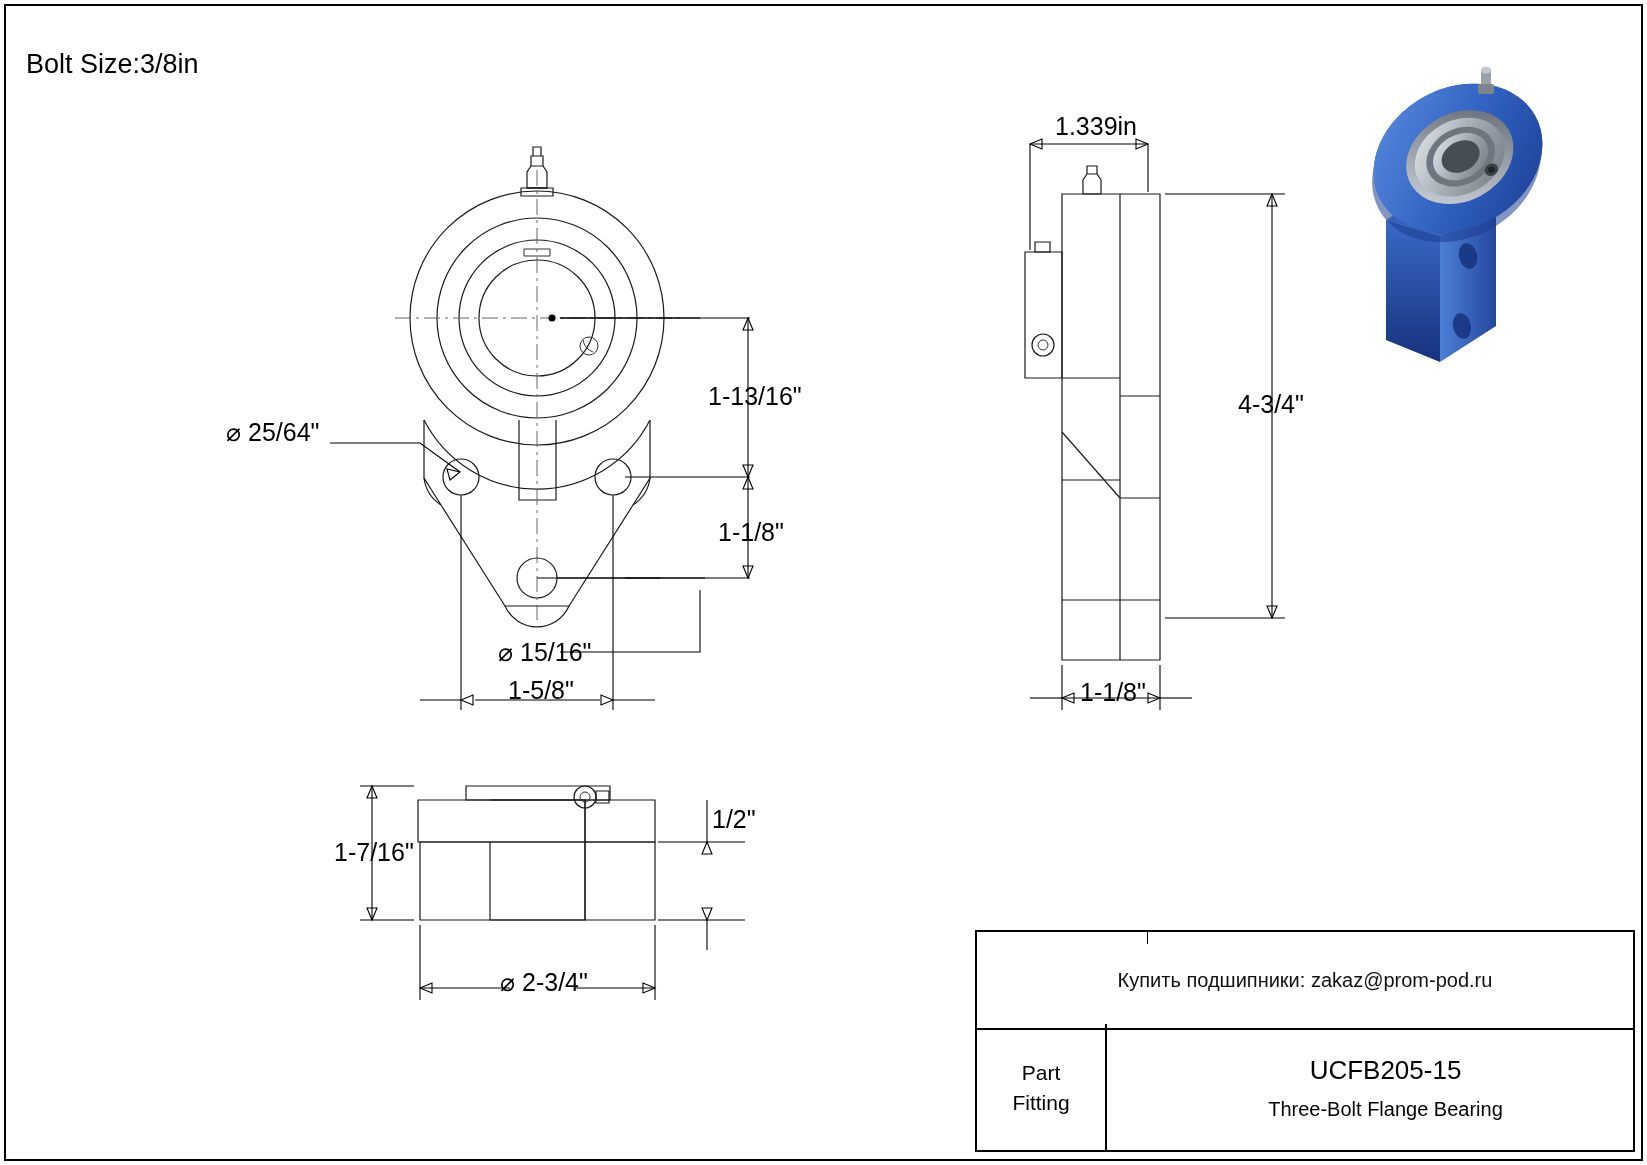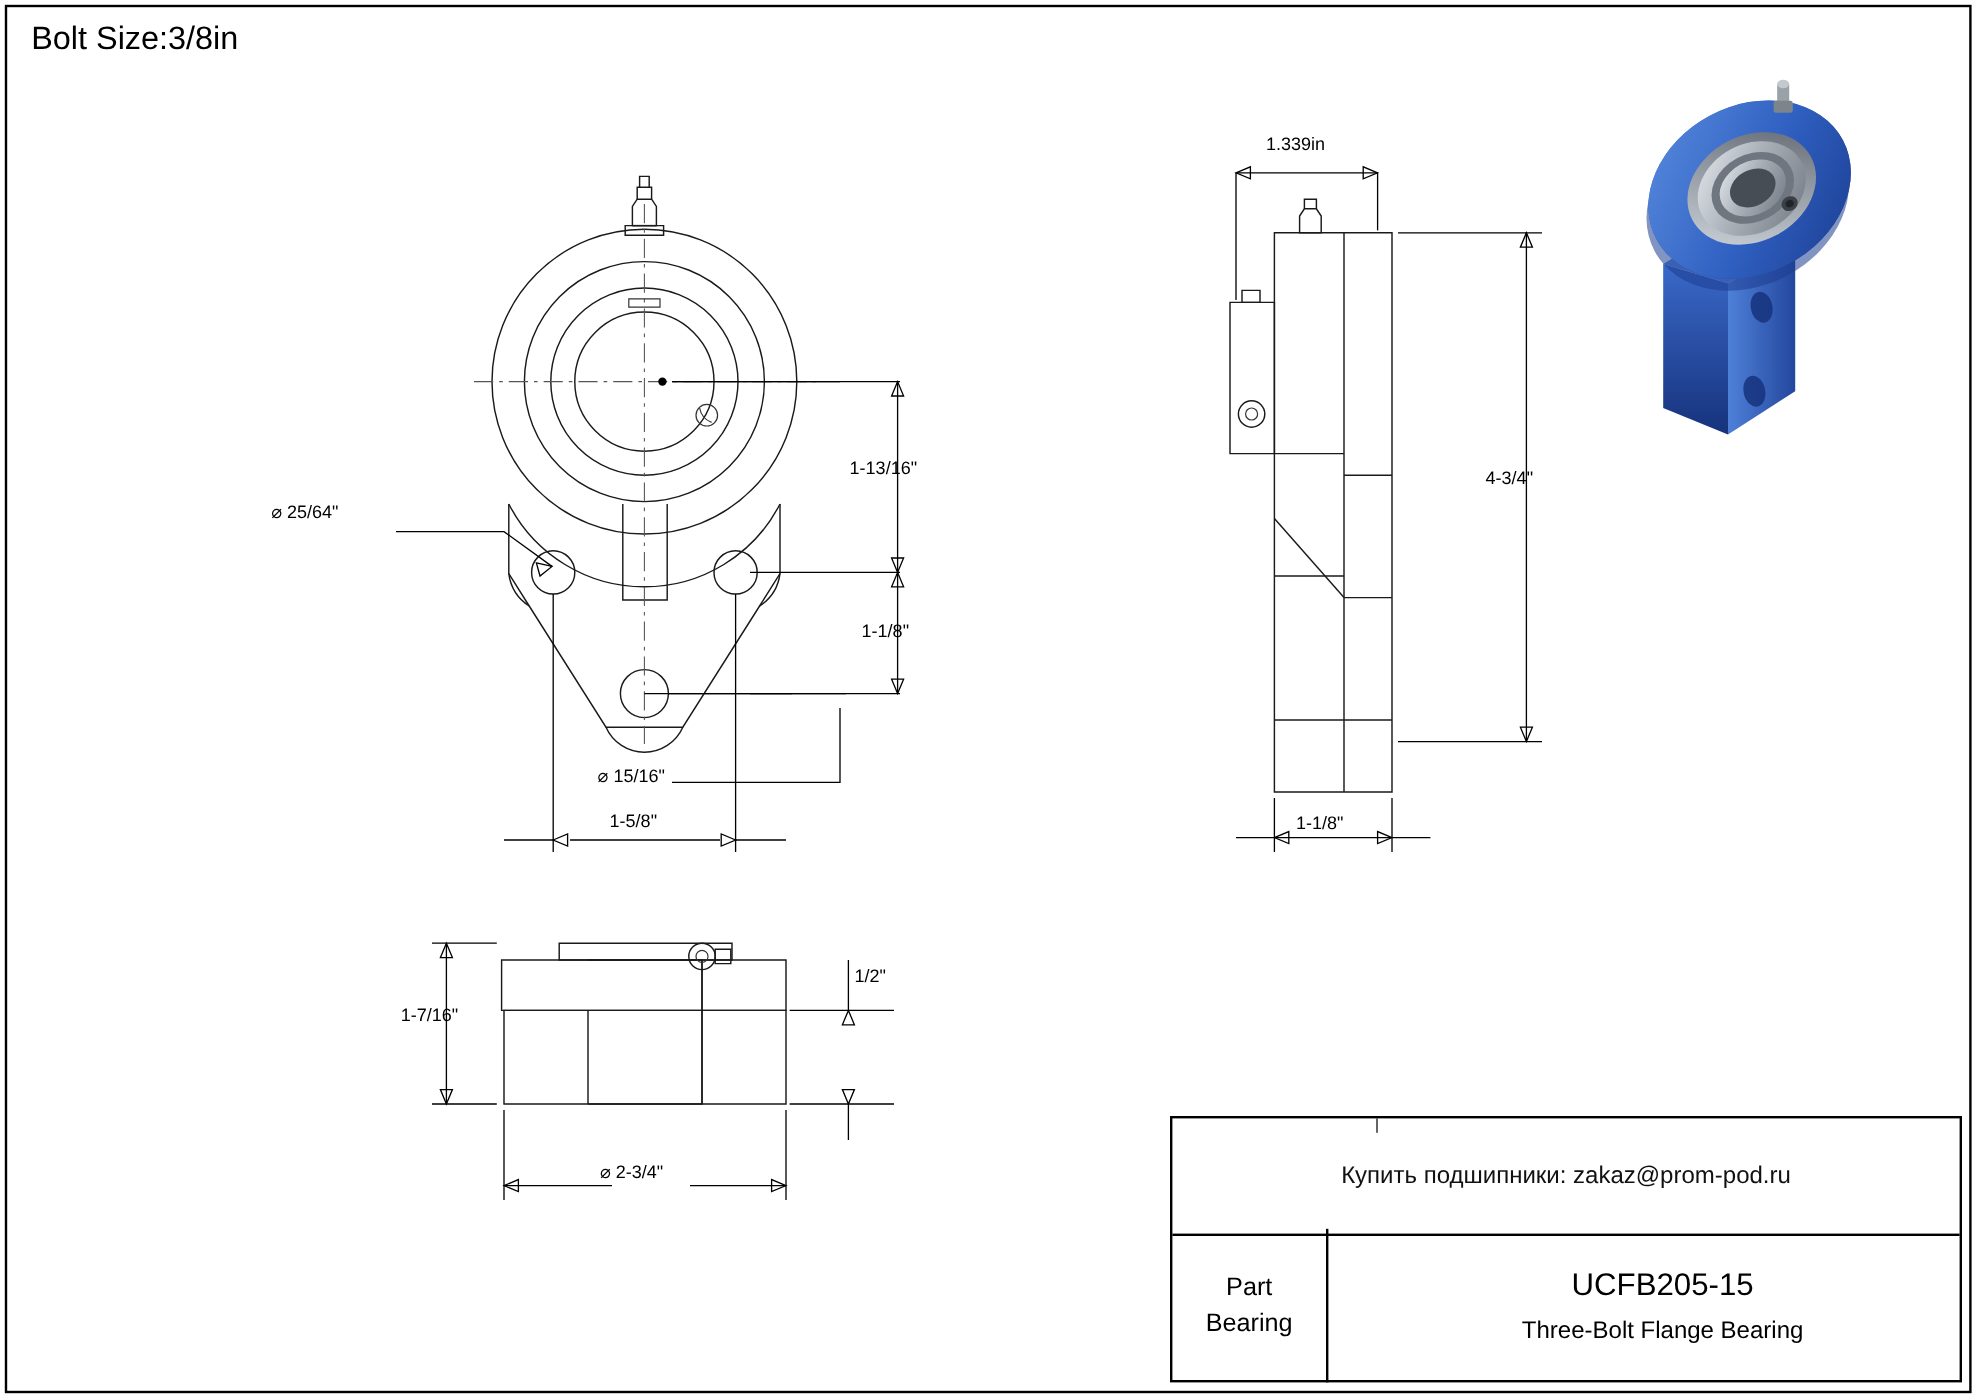--- a/index.html
+++ b/index.html
@@ -25,24 +25,25 @@
     width: 1639px;
     height: 1157px;
     border: 2px solid #000000;
     box-sizing: border-box;
   }
   .note {
     position: absolute;
     font-size: 27px;
     line-height: 36px;
     white-space: nowrap;
+    margin-top: 32px;
   }
   .dim-label {
     position: absolute;
-    font-size: 15px;
+    font-size: 25px;
     white-space: nowrap;
     text-align: center;
   }
   svg.draw {
     position: absolute;
     left: 0;
     top: 0;
     width: 1647px;
     height: 1165px;
     overflow: visible;
@@ -361,21 +362,21 @@
   </div>
 
   <div class="title-block">
     <div class="tb-tick"></div>
     <div class="tb-top">
       <span class="tb-contact">Купить подшипники: zakaz@prom-pod.ru</span>
     </div>
     <div class="tb-bottom">
       <div class="tb-left">
         <span>Part</span>
-        <span>Bearing</span>
+        <span>Fitting</span>
       </div>
       <div class="tb-right">
         <span class="tb-part-no">UCFB205-15</span>
         <span class="tb-part-desc">Three-Bolt Flange Bearing</span>
       </div>
     </div>
   </div>
 
 </div>
 

